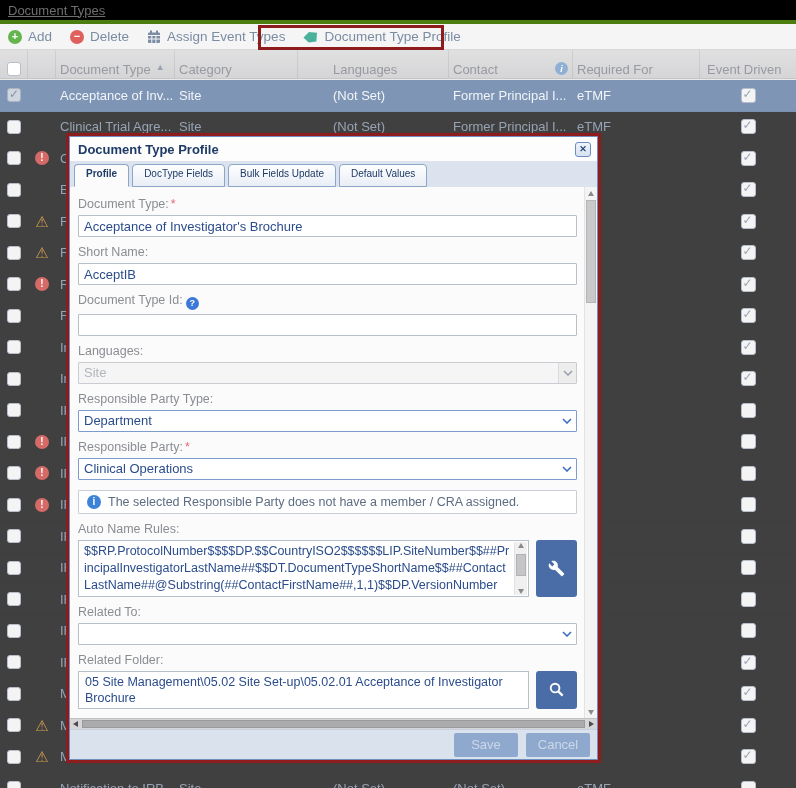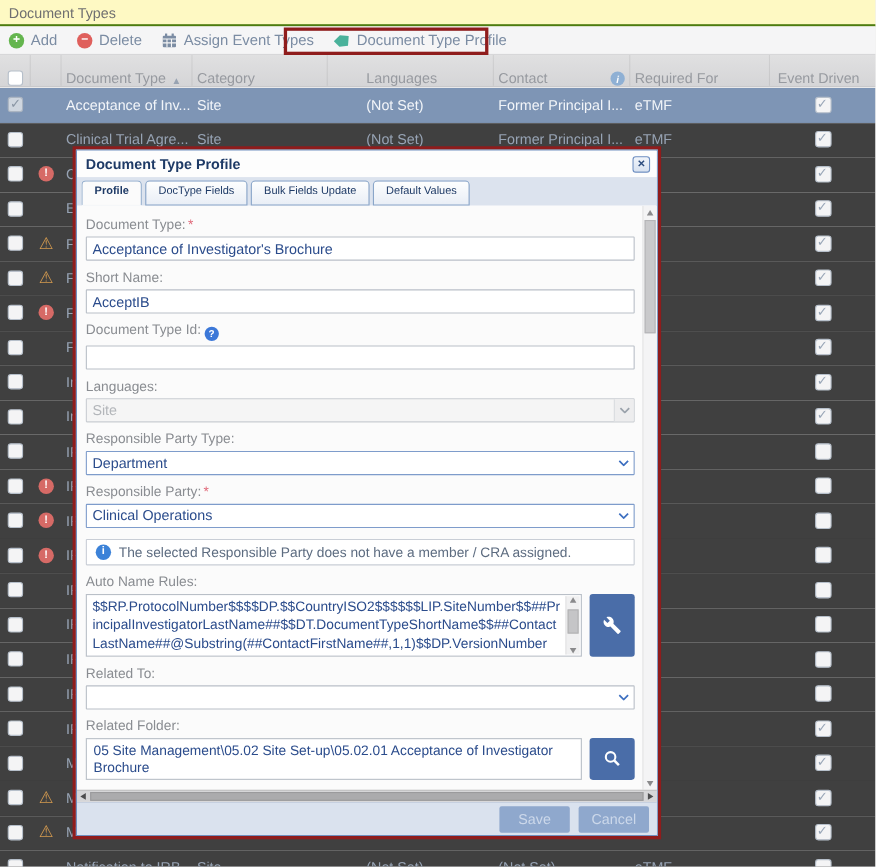--- a/index.html
+++ b/index.html
@@ -1,29 +1,29 @@
 <!DOCTYPE html>
 <html><head>
 <meta charset="utf-8">
 <style>
   * { margin:0; padding:0; box-sizing:border-box; }
   html,body { width:796px; height:788px; overflow:hidden; }
   body { font-family:"Liberation Sans", sans-serif; background:#e9e9ea; position:relative; font-size:13px; }
 
   
-  .page-title-bar { height:24px; background:#fef9c3; border-bottom:2px solid #4d7c0f; display:flex; align-items:center; padding:0 8px; color:#6f6f70; font-size:13px; }
+  .page-title-bar { height:24px; background:#000000; border-bottom:4px solid #4d7c0f; display:flex; align-items:center; padding:0 8px; color:#6f6f70; font-size:13px;text-decoration:underline; }
   .toolbar { height:26px; background:#f5f5f6; border-bottom:1px solid #d7d7d9; display:flex; align-items:center; padding:0 8px; gap:18px; }
   .tbtn { display:flex; align-items:center; gap:6px; color:#7b8ca3; font-size:13.5px; cursor:pointer; }
   .ico-circle { width:14px; height:14px; border-radius:50%; color:#fff; font-size:11px; font-weight:bold; display:flex; align-items:center; justify-content:center; line-height:1; }
   .ico-add { background:#64b54e; }
   .ico-del { background:#df5f5c; }
 
   
   .grid-header { height:29px; background:linear-gradient(#e0e0e1,#d5d5d7); border-bottom:1px solid #c6c6c8; display:flex; align-items:stretch; color:#979aa0; font-size:13px; }
-  .gh-cell { display:flex; align-items:flex-end; padding:0 4px; border-right:1px solid rgba(0,0,0,0.07); }
+  .gh-cell { display:flex; align-items:flex-start; padding:12px 4px; border-right:1px solid rgba(0,0,0,0.07); }
   .rows { position:absolute; top:80px; left:0; right:0; bottom:0; overflow:hidden; }
   .row { height:31.5px; display:flex; align-items:stretch; color:#97a3b4; font-size:13px; background:#404040; border-bottom:1px solid rgba(0,0,0,0.025); }
   .row.selected { background:#7e95b5; color:#f2f5f9;justify-content:center; }
   .cell { display:flex; align-items:center; padding:0 4px; overflow:hidden; white-space:nowrap; }
   .c-sel { width:28px; justify-content:center; }
   .c-ic  { width:28px; justify-content:center; }
   .c-doc { width:119px; }
   .c-cat { width:123px; }
   .c-lang{ width:120px;margin-left:31px; }
   .c-con { width:124px; }

